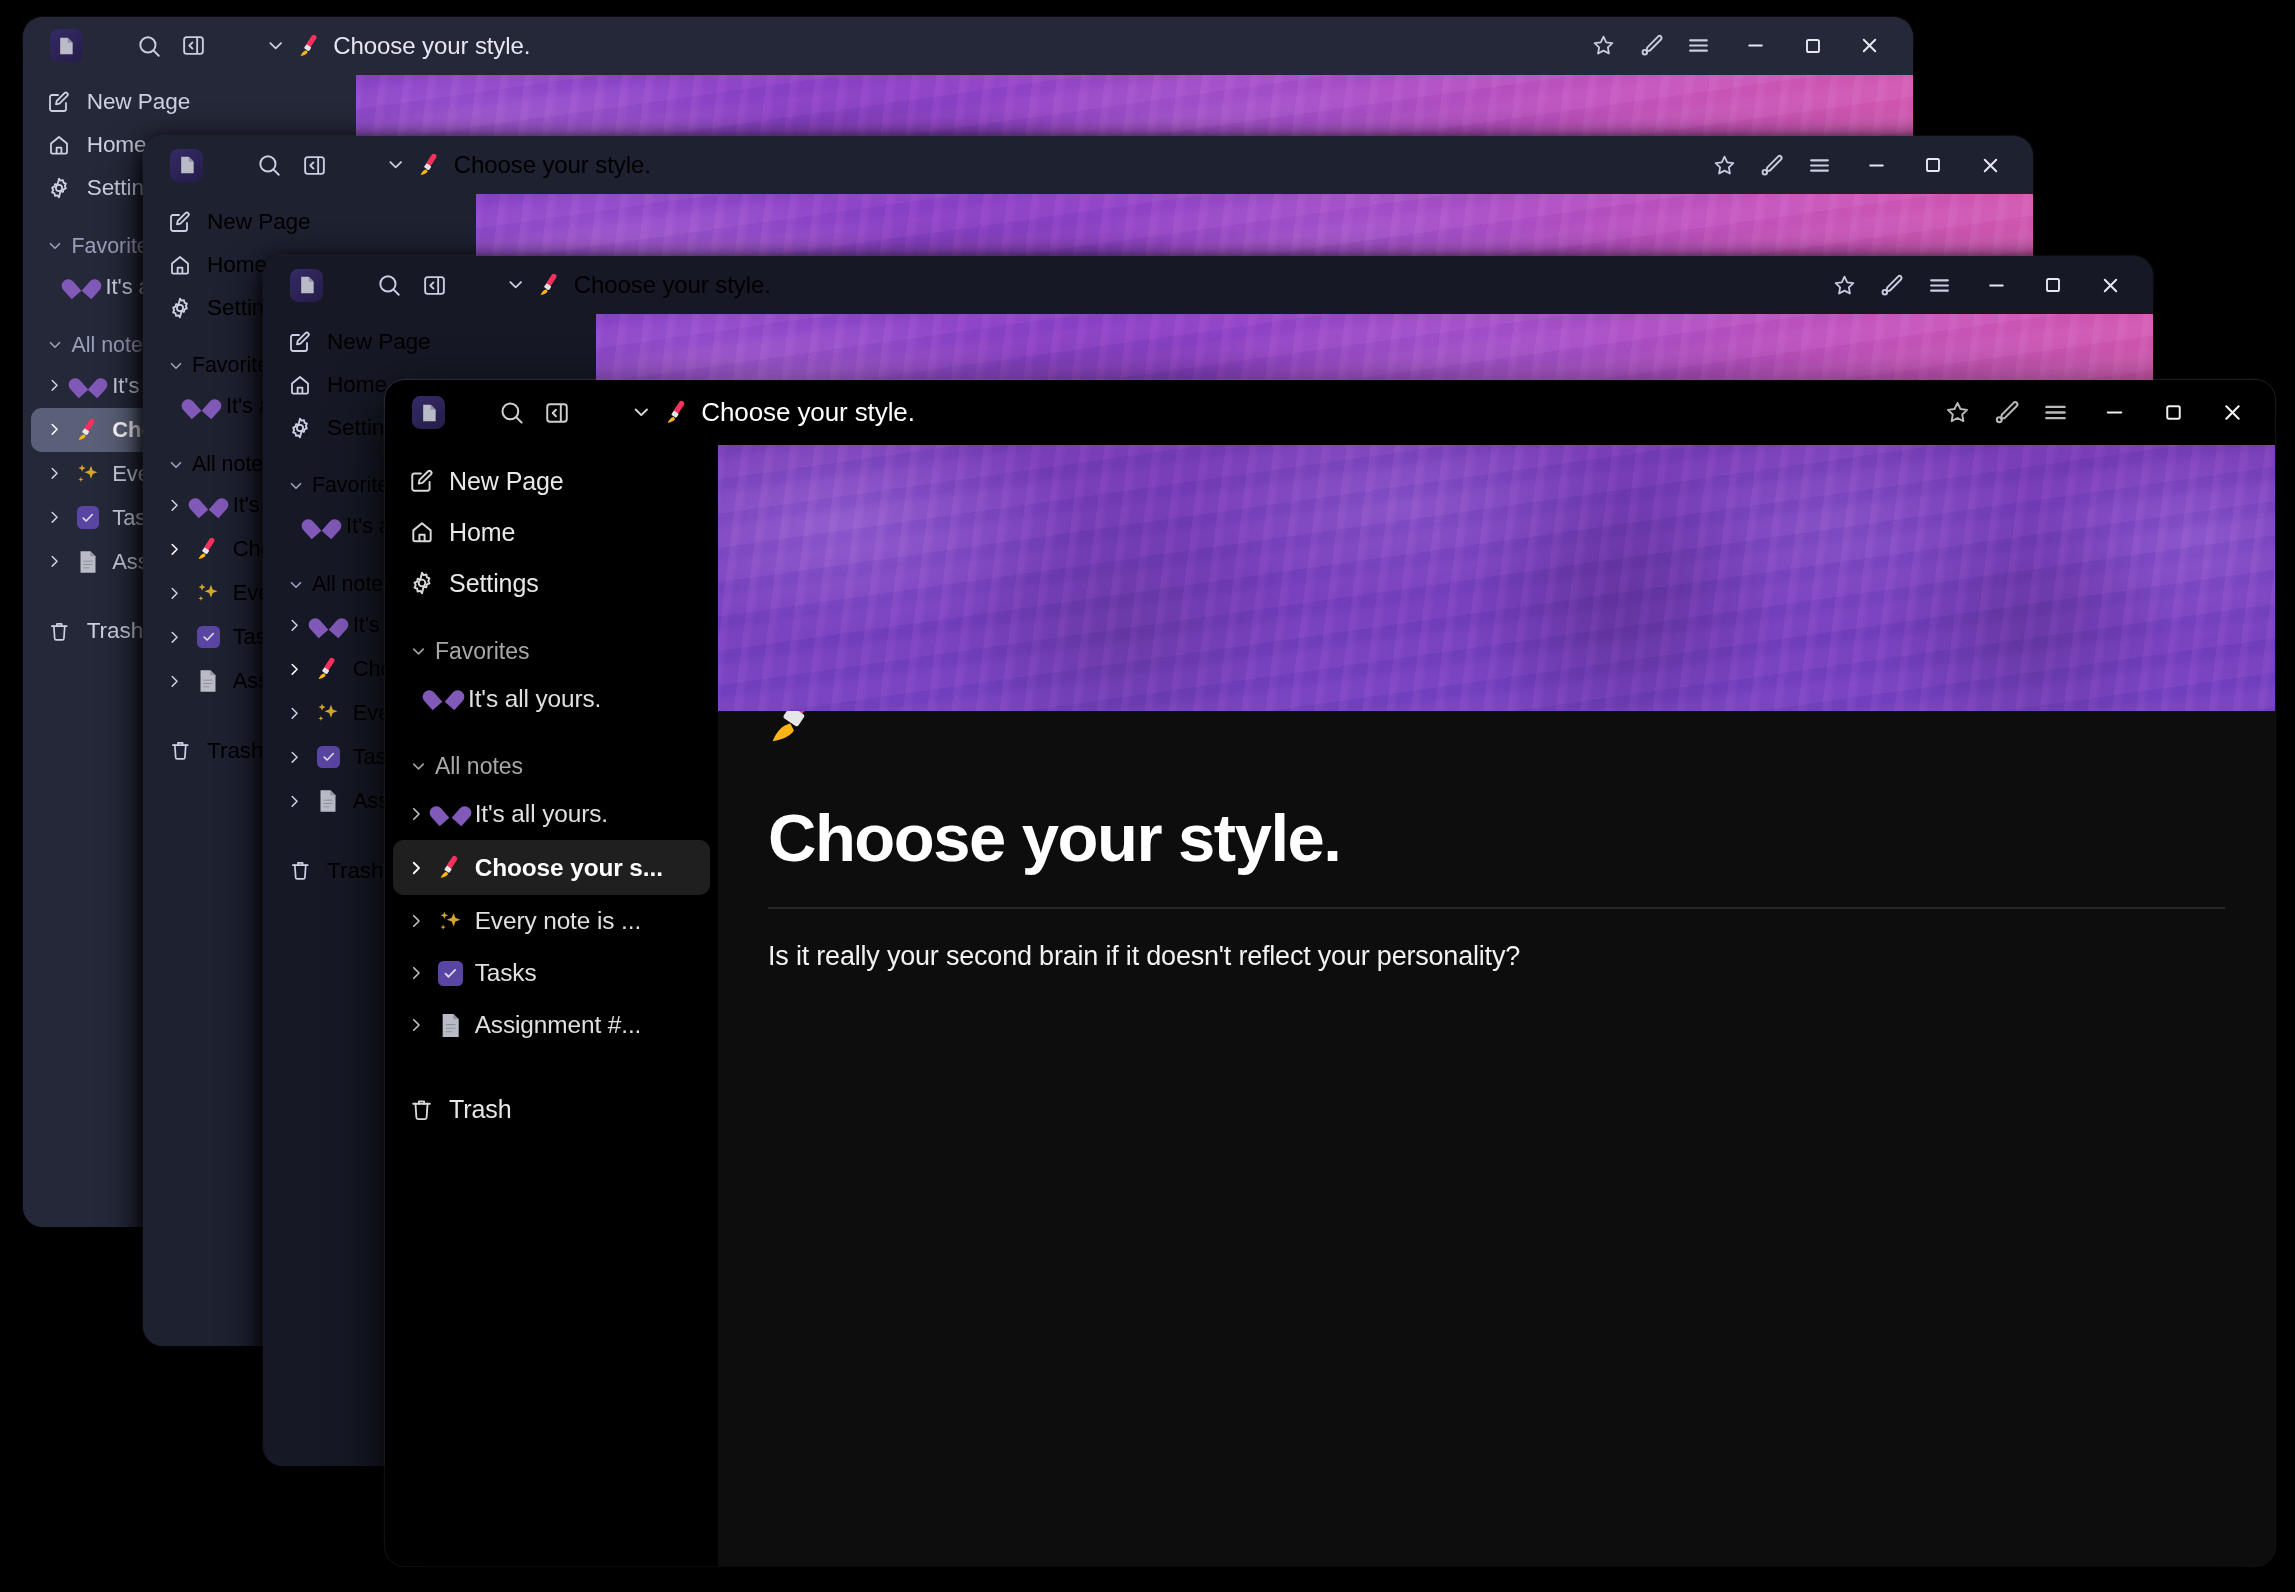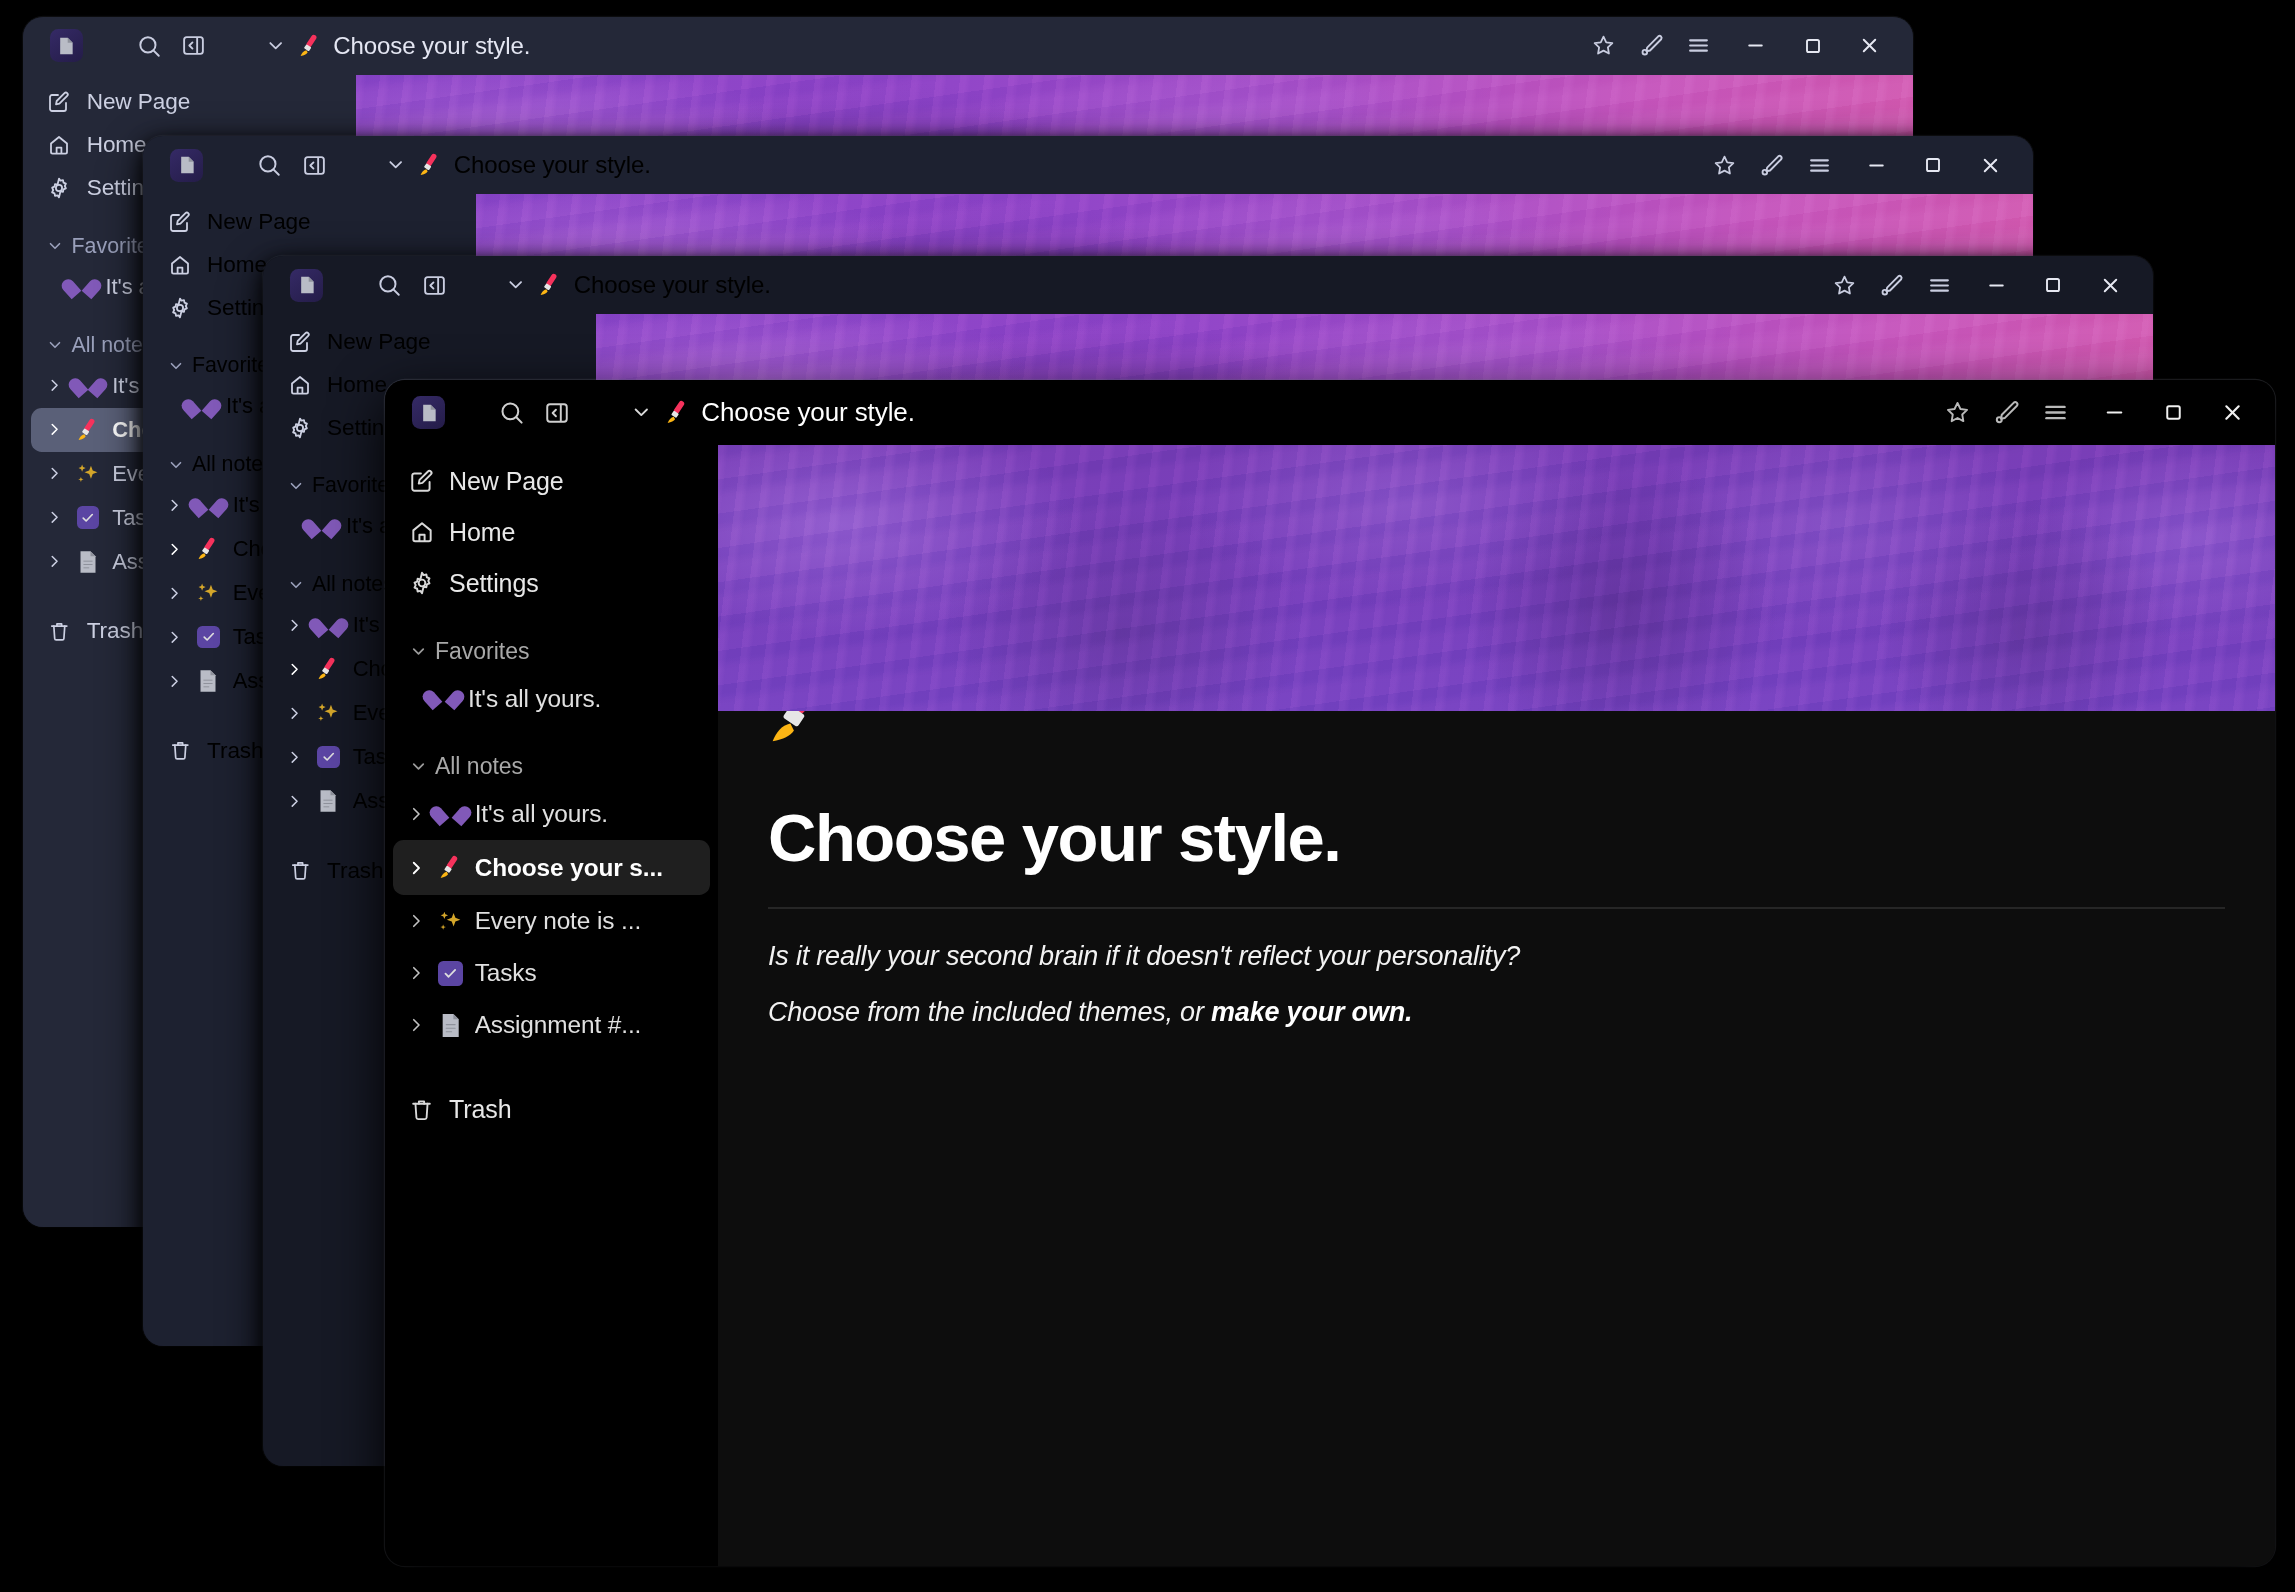--- a/index.html
+++ b/index.html
@@ -156,21 +156,20 @@
     color: #ffffff;
     letter-spacing: -1.5px;
     margin-top: 37px;
   }
   .doc-rule { height: 1.8px; background: #262626; margin: 31px 0 32px 0; }
   .doc-p {
     font-size: 27px;
     color: #f2f2f2;
     letter-spacing: -0.2px;
     margin-bottom: 25px;
-    font-style: italic;
   }
   .doc-p b { font-weight: 700; color: #ffffff; }
 
   
   .w-front { background: #0d0d0d; }
   .w-front .titlebar { background: #000000; }
   .w-front .sidebar { background: #000000; }
   .w-front .content { background: #0d0d0d; }
   .w-front .tb-title-text { color: #ffffff; }
   .w-front .nav-item .lbl { color: #e8e8e8; }
@@ -1083,20 +1082,19 @@
           <div class="doc-emoji">
             <svg viewBox="0 0 44 44" width="78" height="78">
                 <rect x="20" y="2" width="9" height="23" rx="4.5" fill="#f6325c" transform="rotate(34 24.5 13.5)"></rect>
                 <rect x="13" y="21" width="10" height="8" rx="1.5" fill="#e6e6e6" transform="rotate(34 18 25)"></rect>
                 <path d="M16 29c-5 1-8 5-10 10 6-1 10-3 12-6z" fill="#fcb514"></path>
               </svg>
           </div>
           <h1 class="doc-h1">Choose your style.</h1>
           <div class="doc-rule"></div>
           <p class="doc-p">Is it really your second brain if it doesn't reflect your personality?</p>
-          <p class="doc-p"><span>Choose from the included themes, or </span><b>make your own.</b></p>
         </div>
       </div>
     </div>
   </div>
 
 </div>
 
 
 </body></html>

